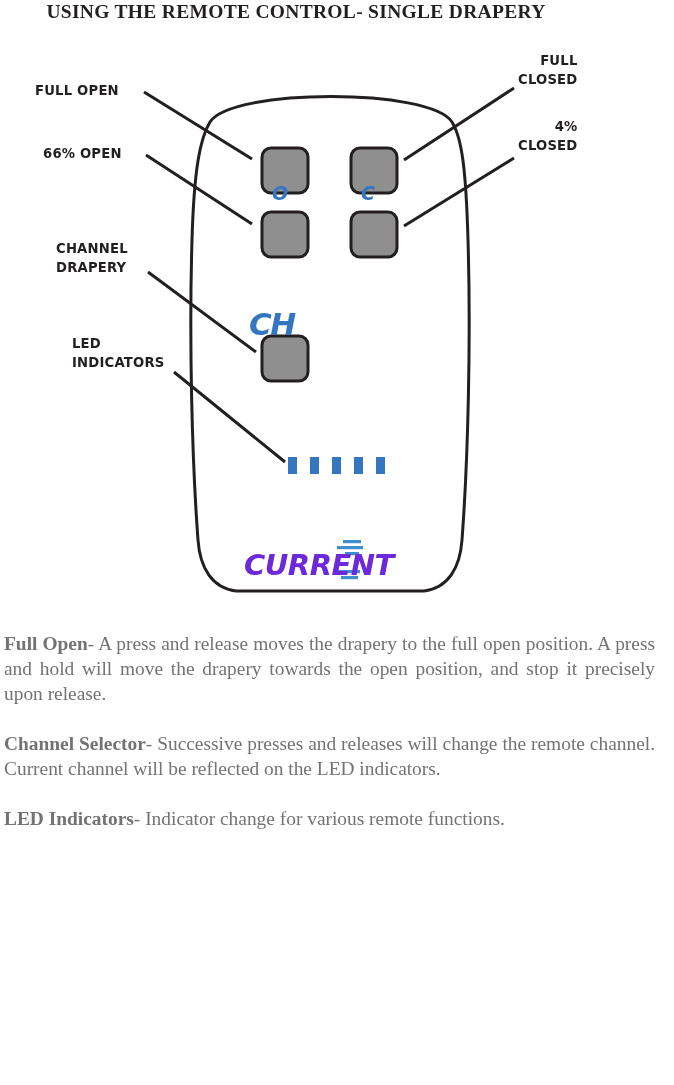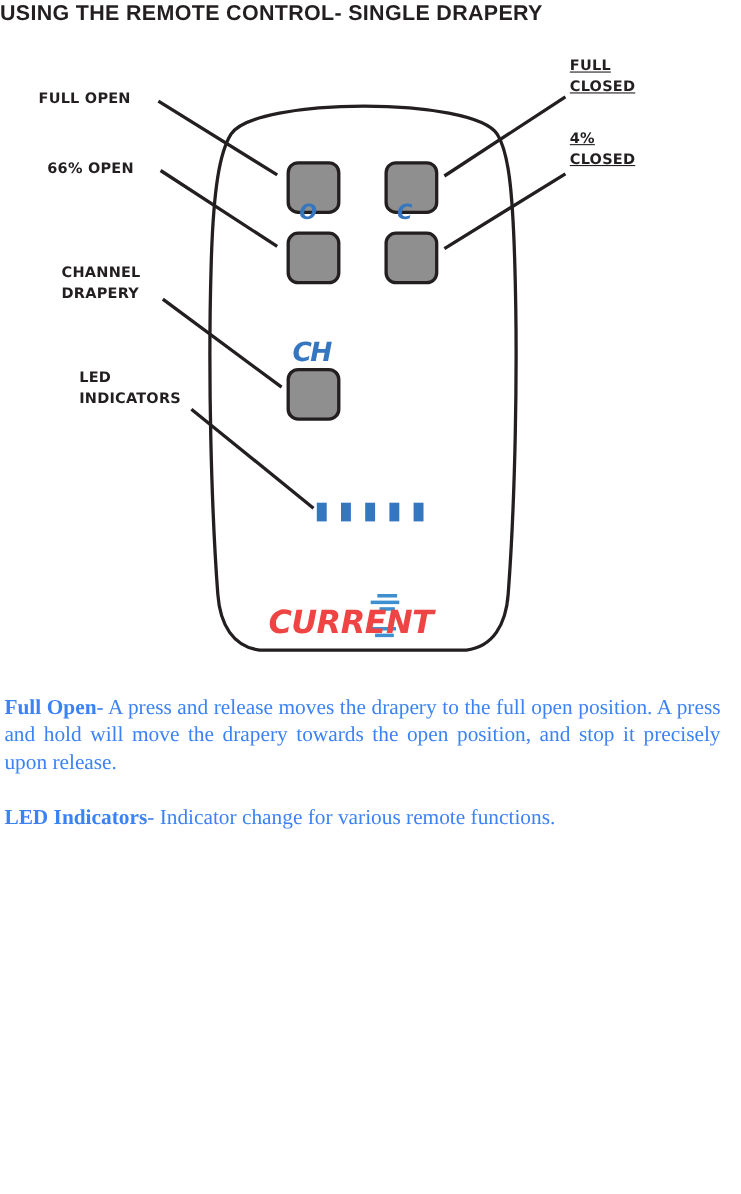--- a/index.html
+++ b/index.html
@@ -15,22 +15,22 @@
     color: #231f20;
     overflow: hidden;
   }
 
   
   .page-title {
     position: absolute;
     top: 1px;
     left: 0;
     width: 592px;
-    text-align: left;
-    font-family: Liberation Sans, sans-serif;
+    text-align: center;
+    font-family: Liberation Serif, serif;
     font-weight: bold;
     font-size: 19.5px;
     letter-spacing: 0.3px;
     color: #231f20;
     white-space: nowrap;
   }
 
   
   .diagram {
     position: absolute;
@@ -50,74 +50,74 @@
   .callout {
     position: absolute;
     font-family: "DejaVu Sans", "Liberation Sans", sans-serif;
     font-weight: bold;
     font-size: 13.2px;
     letter-spacing: 0.2px;
     line-height: 1.42;
     color: #231f20;
     white-space: pre-line;
   }
-  .callout.right { text-align: left; text-decoration: underline; }
+  .callout.right { text-align: right; }
   .callout.left  { text-align: left; }
 
   #lbl-full-open      { left: 35px;  top: 42px; }
   #lbl-66-open        { left: 43px;  top: 105px; }
   #lbl-channel-sel    { left: 56px;  top: 200px; }
   #lbl-led-ind        { left: 72px;  top: 295px; }
   #lbl-full-closed    { left: 518px; top: 12px; }
   #lbl-66-closed      { left: 518px; top: 78px; }
 
   
   .remote-glyph {
     position: absolute;
     font-family: "DejaVu Sans", "Liberation Sans", sans-serif;
     font-weight: bold;
     font-style: italic;
     color: #3476c0;
     letter-spacing: -0.5px;
   }
   #glyph-o  { left: 272px; top: 142px; font-size: 19px; }
   #glyph-c  { left: 361px; top: 142px; font-size: 19px; }
-  #glyph-ch { left: 266px; top: 266px; font-size: 24px; letter-spacing: -1.5px; text-align: center; }
+  #glyph-ch { left: 249px; top: 266px; font-size: 31px; letter-spacing: -1.5px; text-align: center; }
 
   
   .logo {
     position: absolute;
     left: 244px;
     top: 508px;
     font-family: "DejaVu Sans", "Liberation Sans", sans-serif;
     font-weight: bold;
     font-style: italic;
     font-size: 29px;
     letter-spacing: -0.5px;
-    color: #ef4444;
+    color: #6d28d9;
   }
   .logo .logo-e {
     position: relative;
     display: inline-block;
   }
 
   
   .body-copy {
     position: absolute;
     top: 632px;
     left: 4px;
     width: 666px;
   }
   .para {
     margin: 0 15px 25px 0;
     font-size: 19.4px;
     line-height: 1.285;
     text-align: justify;
     text-justify: inter-word;
-    color: #3b82f6;
+    color: #737373;
   }
   .para:last-child { margin-bottom: 0; }
   .para .term {
     font-weight: bold;
   }
 </style>
 </head>
 <body>
 
 <div class="page-title">USING THE REMOTE CONTROL- SINGLE DRAPERY</div>
@@ -185,15 +185,16 @@
   <div class="logo"><span>CURR</span><span class="logo-e">E</span><span>NT</span></div>
 </div>
 
 <div class="body-copy">
 
   <p class="para"><span class="term">Full Open</span><span>-  </span><span>A press and release moves the drapery to the full open position. A press and hold will move the drapery towards the open position, and stop it precisely upon release.</span></p>
 
 
 
 
+  <p class="para"><span class="term">Channel Selector</span><span>- </span><span>Successive presses and releases will change the remote channel. Current channel will be reflected on the LED indicators.</span></p>
 
   <p class="para"><span class="term">LED Indicators</span><span>- </span><span>Indicator change for various remote functions.</span></p>
 </div>
 
 </body></html>

